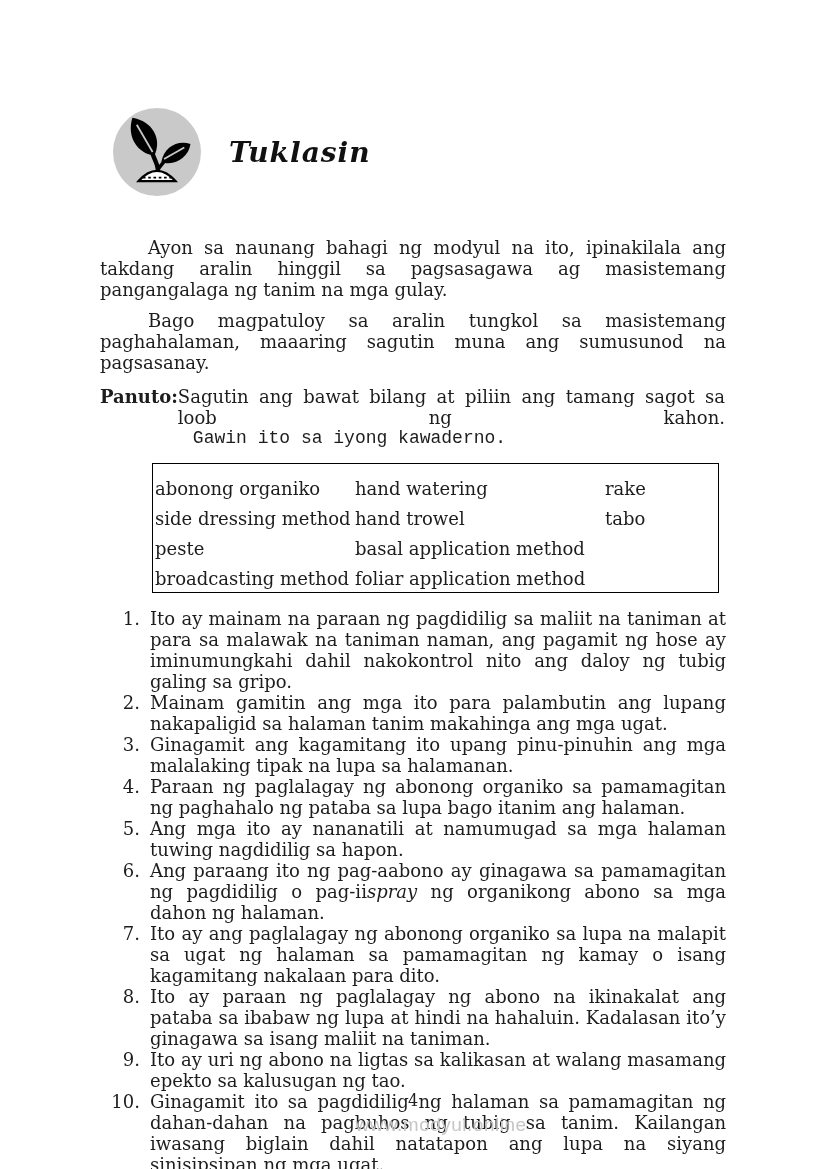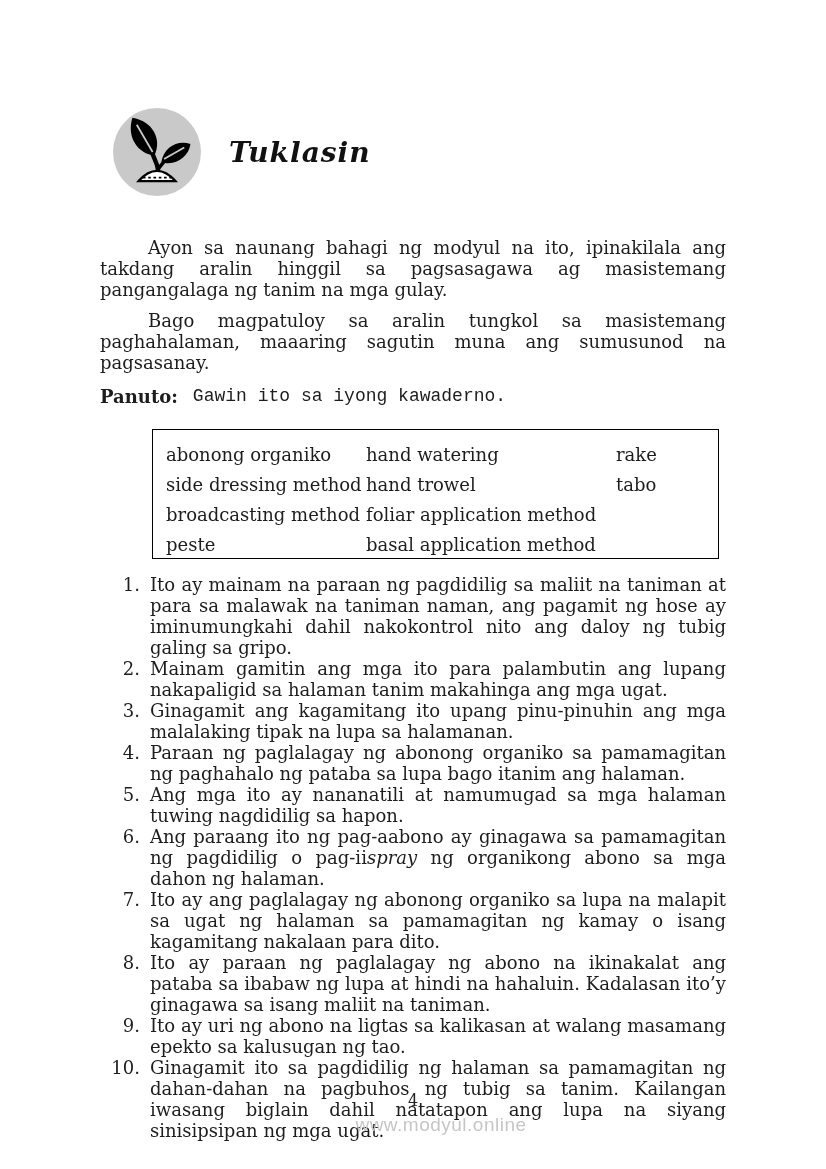--- a/index.html
+++ b/index.html
@@ -72,25 +72,25 @@
     text-align-last: justify;
   }
   .panuto-line2 {
     padding-left: 15px;
     font-family: Liberation Mono, monospace;
   }
 
   
   .wordbank {
     box-sizing: border-box;
-    margin: 22px 0 0 52px;
+    margin: 14px 0 0 52px;
     width: 567px;
     height: 130px;
     border: 1.5px solid #000000;
-    padding: 9px 0 0 13px;
+    padding: 9px 0 0 2px;
   }
   .wb-row {
     display: grid;
     grid-template-columns: 200px 250px 1fr;
     height: 30px;
     align-items: center;
   }
   .wb-cell { white-space: nowrap; }
 
   
@@ -160,45 +160,46 @@
   </div>
 
   <div class="content">
 
     <p class="para">Ayon sa naunang bahagi ng modyul na ito, ipinakilala ang takdang aralin hinggil sa pagsasagawa ag masistemang pangangalaga ng tanim na mga gulay.</p>
     <p class="para second">Bago magpatuloy sa aralin tungkol sa masistemang paghahalaman, maaaring sagutin muna ang sumusunod na pagsasanay.</p>
 
     <div class="panuto">
       <span class="panuto-label">Panuto:</span>
       <span class="panuto-body">
+        <span class="panuto-line1" style="display:block">Sagutin ang bawat bilang at piliin ang tamang sagot sa loob ng kahon.</span>
         <span class="panuto-line2" style="display:block">Gawin ito sa iyong kawaderno.</span>
       </span>
     </div>
 
     <div class="wordbank">
       <div class="wb-row">
         <span class="wb-cell">abonong organiko</span>
         <span class="wb-cell">hand watering</span>
         <span class="wb-cell">rake</span>
       </div>
       <div class="wb-row">
         <span class="wb-cell">side dressing method</span>
         <span class="wb-cell">hand trowel</span>
         <span class="wb-cell">tabo</span>
       </div>
       <div class="wb-row">
+        <span class="wb-cell">peste</span>
+        <span class="wb-cell">basal application method</span>
+        <span class="wb-cell"></span>
+      </div>
+      <div class="wb-row">
         <span class="wb-cell">broadcasting method</span>
         <span class="wb-cell">foliar application method</span>
         <span class="wb-cell"></span>
       </div>
-      <div class="wb-row">
-        <span class="wb-cell">peste</span>
-        <span class="wb-cell">basal application method</span>
-        <span class="wb-cell"></span>
-      </div>
     </div>
 
     <div class="quiz">
 
       <div class="quiz-item">
         <span class="quiz-num">1.</span>
         <span class="quiz-text">Ito ay mainam na paraan ng pagdidilig sa maliit na taniman at para sa malawak na taniman naman, ang pagamit ng hose ay iminumungkahi dahil nakokontrol nito ang daloy ng tubig galing sa gripo.</span>
       </div>
 
       <div class="quiz-item">

